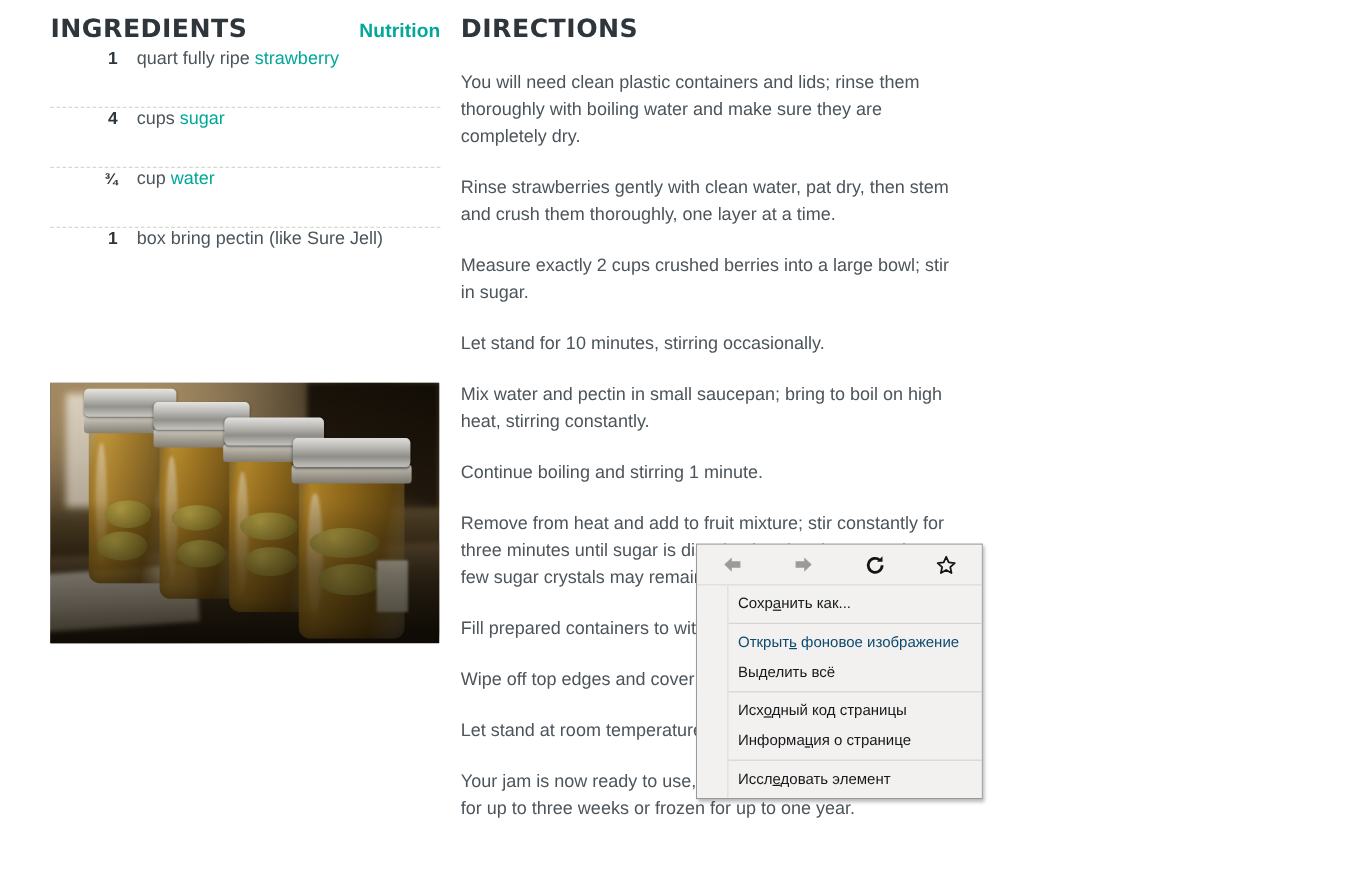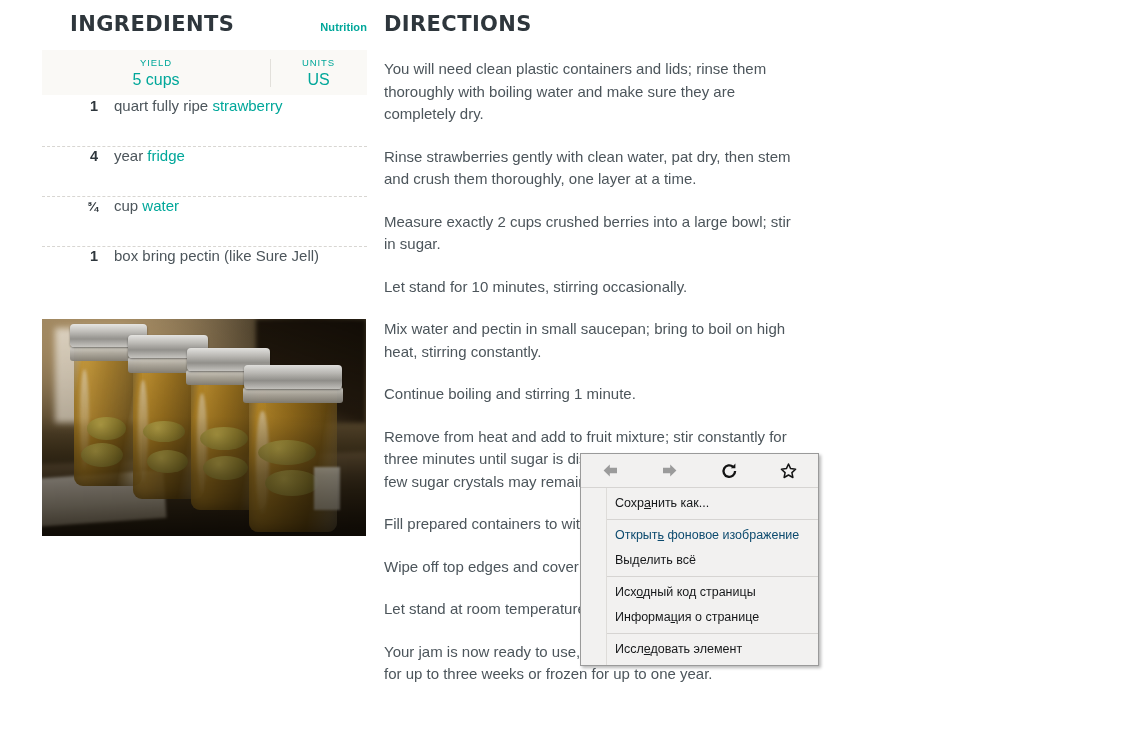--- a/index.html
+++ b/index.html
@@ -8,28 +8,28 @@
     background:#ffffff;
     font-family:"Liberation Sans","DejaVu Sans",sans-serif;
     color:#3d464d;
     overflow:hidden;
     position:relative;
   }
   .page{position:relative;width:1143px;height:745px;}
 
   
   .col-left{position:absolute;left:42px;top:0;width:325px;}
-  .sec-head-row{display:flex;align-items:baseline;justify-content:space-between;padding-top:10px;margin-left:28px;}
+  .sec-head-row{display:flex;align-items:baseline;justify-content:space-between;padding-top:10px;}
   .sec-title{
     font-family:"DejaVu Sans","Liberation Sans",sans-serif;
     font-size:21px;font-weight:bold;letter-spacing:.4px;
     color:#2e363c;margin:0;line-height:28px;
   }
   .nutrition-link{
-    font-size:11px;font-weight:bold;color:#00a79a;
+    font-size:16px;font-weight:bold;color:#00a79a;
     text-decoration:none;cursor:pointer;letter-spacing:.1px;
   }
 
   .yield-box{
     margin-top:12px;display:flex;background:#faf9f6;
     height:45px;align-items:center;
   }
   .yield-cell{flex:1 1 0;text-align:center;position:relative;padding:2px 0;}
   .yield-cell.units{flex:0 0 97px;}
   .yield-cell.units:before{
@@ -164,39 +164,29 @@
 
 <div class="page">
 
   <div class="col-left">
 
     <div class="sec-head-row">
       <h2 class="sec-title">INGREDIENTS</h2>
       <a class="nutrition-link">Nutrition</a>
     </div>
 
-    <div class="yield-box">
-      <div class="yield-cell">
-        <span class="yield-label">YIELD</span>
-        <span class="yield-value">5 cups</span>
-      </div>
-      <div class="yield-cell units">
-        <span class="yield-label">UNITS</span>
-        <span class="yield-value">US</span>
-      </div>
-    </div>
 
     <div class="ing-list">
       <div class="ing-row">
         <div class="ing-qty">1</div>
         <div class="ing-text"><span>quart fully ripe </span><a>strawberry</a></div>
       </div>
       <div class="ing-row">
         <div class="ing-qty">4</div>
-        <div class="ing-text"><span>year </span><a>fridge</a></div>
+        <div class="ing-text"><span>cups </span><a>sugar</a></div>
       </div>
       <div class="ing-row">
         <div class="ing-qty"><span class="frac">¾</span></div>
         <div class="ing-text"><span>cup </span><a>water</a></div>
       </div>
       <div class="ing-row">
         <div class="ing-qty">1</div>
         <div class="ing-text"><span>box bring pectin (like Sure Jell)</span></div>
       </div>
     </div>

